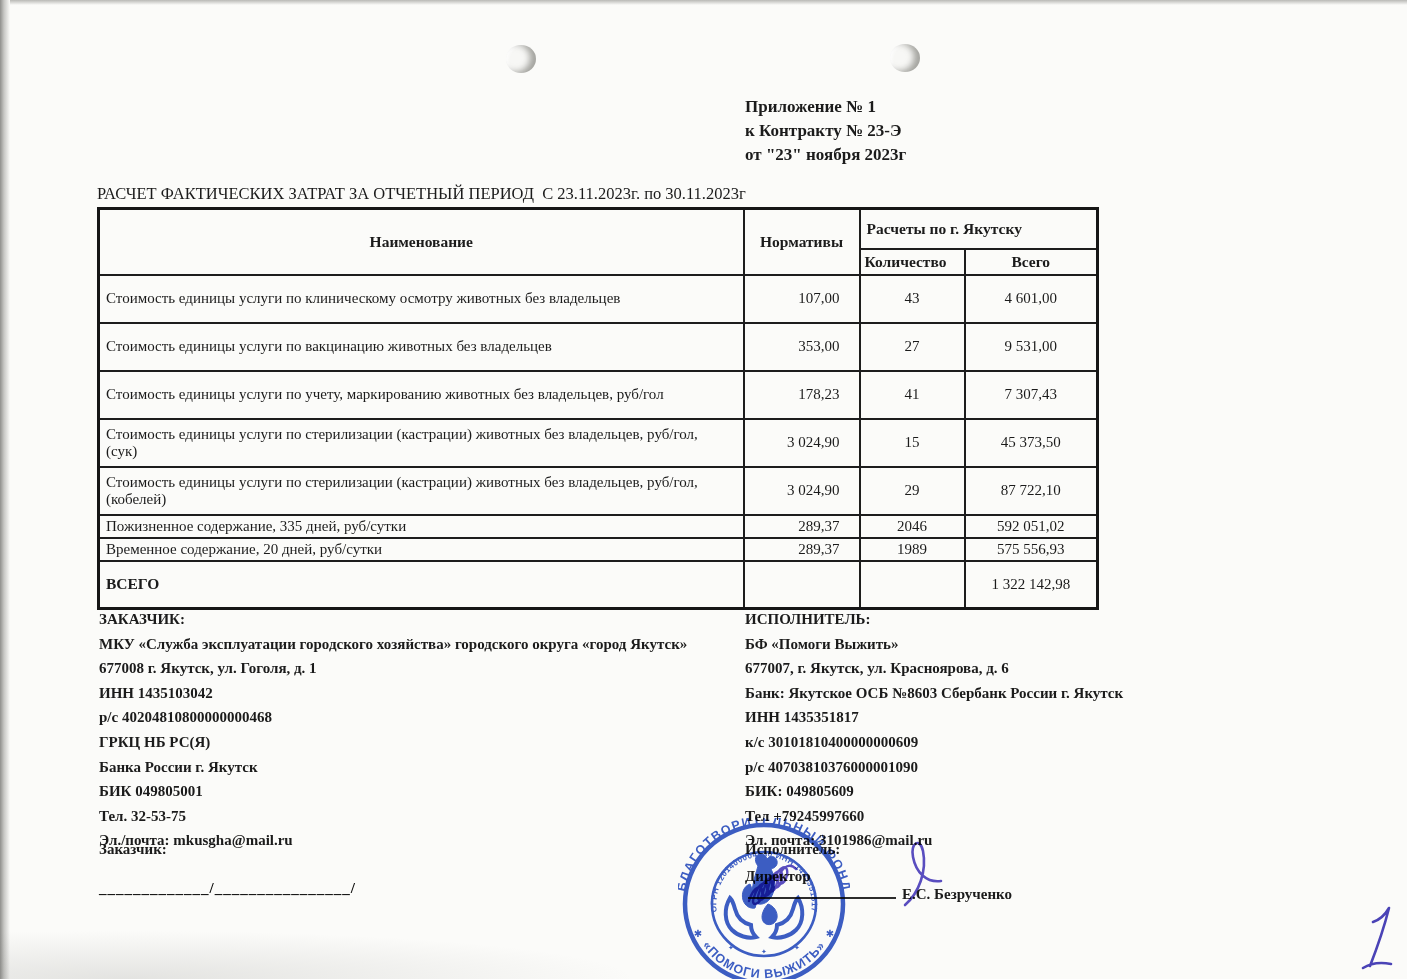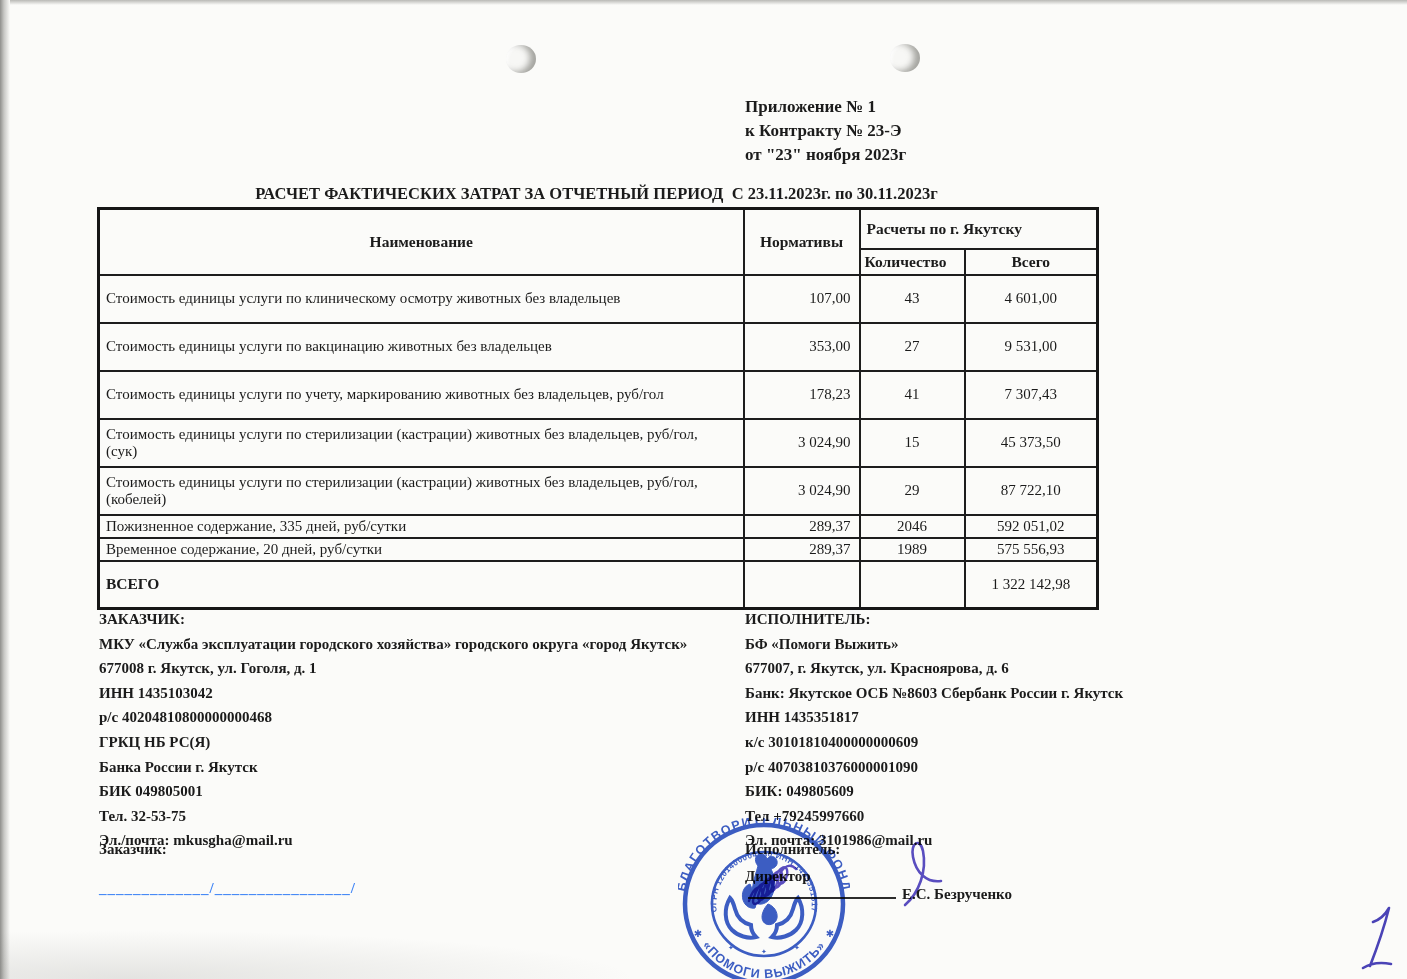--- a/index.html
+++ b/index.html
@@ -27,53 +27,53 @@
     position:absolute; width:30px; height:28px; border-radius:50%;
     background:#f7f7f5;
     box-shadow: inset -6px -1px 6px rgba(110,110,104,.6), inset 2px 1px 3px rgba(255,255,255,.9);
   }
   .hole-1 { left:506px; top:45px; }
   .hole-2 { left:890px; top:44px; }
 
   .annex { position:absolute; left:745px; top:95px; font-weight:bold; font-size:17px; line-height:24px; }
 
   .doc-title {
-    position:absolute; left:97px; top:184px; width:999px; text-align:center;
-    font-weight:bold; font-size:16.5px; white-space:pre;
+    position:absolute; left:97px; top:184px; width:999px; 
+    font-weight:normal; font-size:16.5px; white-space:pre;
   }
 
   table.cost-table {
     position:absolute; left:97px; top:207px; width:999px;
     border-collapse:collapse; table-layout:fixed;
     font-size:15px; border:3px solid #161616;
   }
   .cost-table th, .cost-table td { border:2px solid #1d1d1d; vertical-align:middle; }
   .cost-table th { font-weight:bold; font-size:15.5px; }
   th.h-name { text-align:center; }
   th.h-norm { text-align:center; }
   th.h-group { text-align:left; padding:8px 6px; }
   th.h-qty { text-align:left; padding:2px 4px; }
   th.h-total { text-align:center; }
   tr.hdr-1 { height:40px; } tr.hdr-2 { height:26px; }
   .cost-table tbody tr { height:48px; }
   .cost-table tbody tr:nth-child(6), .cost-table tbody tr:nth-child(7) { height:23px; }
   td.c-name { text-align:left; padding:2px 12px 2px 6px; }
-  td.c-norm { text-align:right; padding-right:8px; }
+  td.c-norm { text-align:right; padding-right:19px; }
   td.c-qty { text-align:center; }
   td.c-total { text-align:center; font-weight:normal; }
   tr.total-row { height:24px; }
   tr.total-row td.c-name { font-weight:bold; font-size:15.5px; }
 
   .contact { position:absolute; top:607px; width:645px; font-weight:bold; font-size:15px; line-height:24.6px; }
   .contact-customer { left:99px; }
   .contact-contractor { left:745px; }
   .contact .cline { white-space:nowrap; }
 
   .sign-label-left { position:absolute; left:99px; top:841px; font-weight:bold; font-size:15px; }
-  .sign-line-left { position:absolute; left:99px; top:880px; font-weight:bold; font-size:15px; letter-spacing:1px; color:#3b82f6; }
+  .sign-line-left { position:absolute; left:99px; top:880px; font-weight:bold; font-size:15px; letter-spacing:1px; color:#000000; }
 
   .sign-label-right { position:absolute; left:745px; top:841px; font-weight:bold; font-size:15px; }
   .sign-role-right  { position:absolute; left:745px; top:868px; font-weight:bold; font-size:15px; }
   .sign-row-right   { position:absolute; left:748px; top:882px; font-size:15px; }
   .sign-underline   { display:inline-block; width:148px; height:17px; border-bottom:2px solid #2c2c2c; }
   .sign-name        { font-weight:bold; margin-left:6px; }
 
   .stamp-wrap { position:absolute; left:678px; top:818px; width:172px; height:172px; mix-blend-mode:multiply; opacity:.92; }
   .signature-wrap { position:absolute; left:735px; top:833px; width:250px; height:95px; mix-blend-mode:multiply; }
   .pagenum-wrap { position:absolute; left:1358px; top:900px; width:44px; height:75px; }

